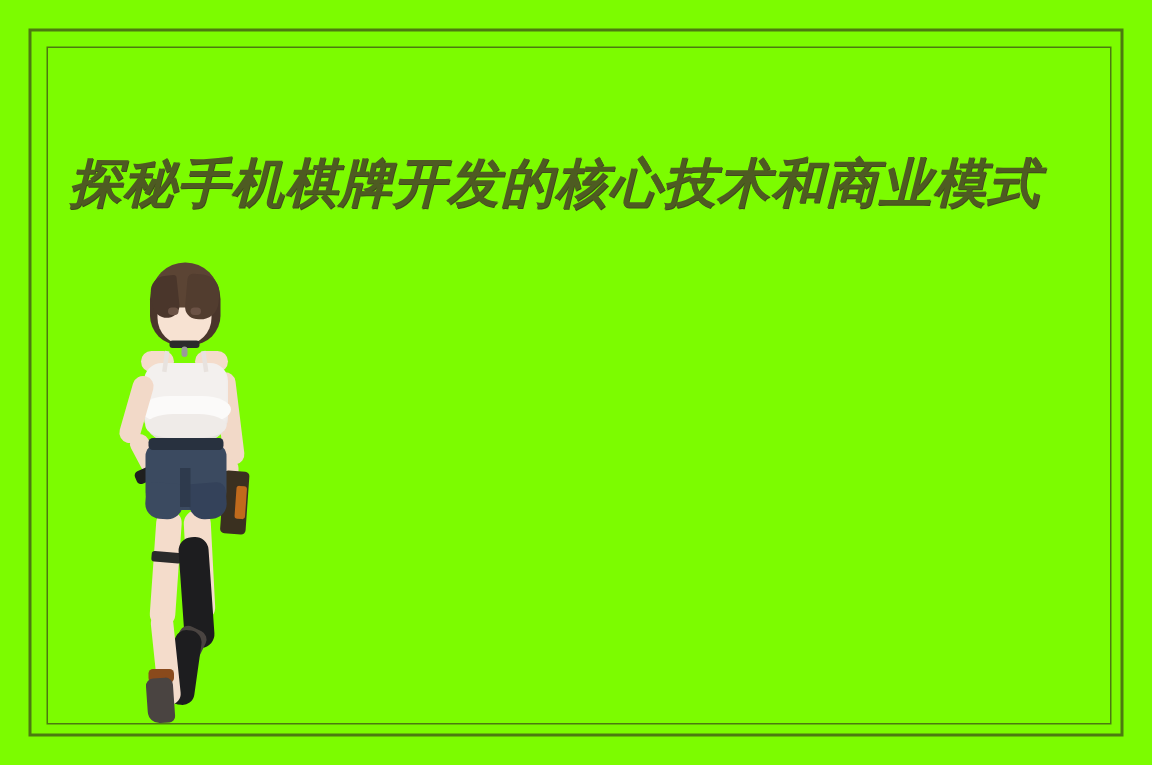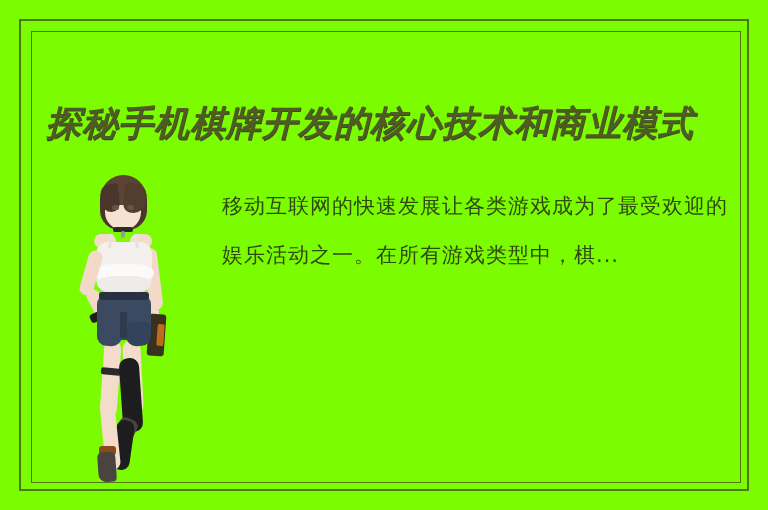--- a/index.html
+++ b/index.html
@@ -226,15 +226,14 @@
     <div class="f-belt"></div>
     <div class="f-thigh-strap"></div>
     <div class="f-stocking"></div>
     <div class="f-boot-r"></div>
     <div class="f-stocking2"></div>
     <div class="f-leg-l2"></div>
     <div class="f-sock-l"></div>
     <div class="f-boot-l"></div>
   </div>
 
-  <div class="excerpt">移动互联网的快速发展让各类游戏成为了最受欢迎的娱乐活动之一。在所有游戏类型中，棋...</div>
 
 </div>
 
 </body></html>

